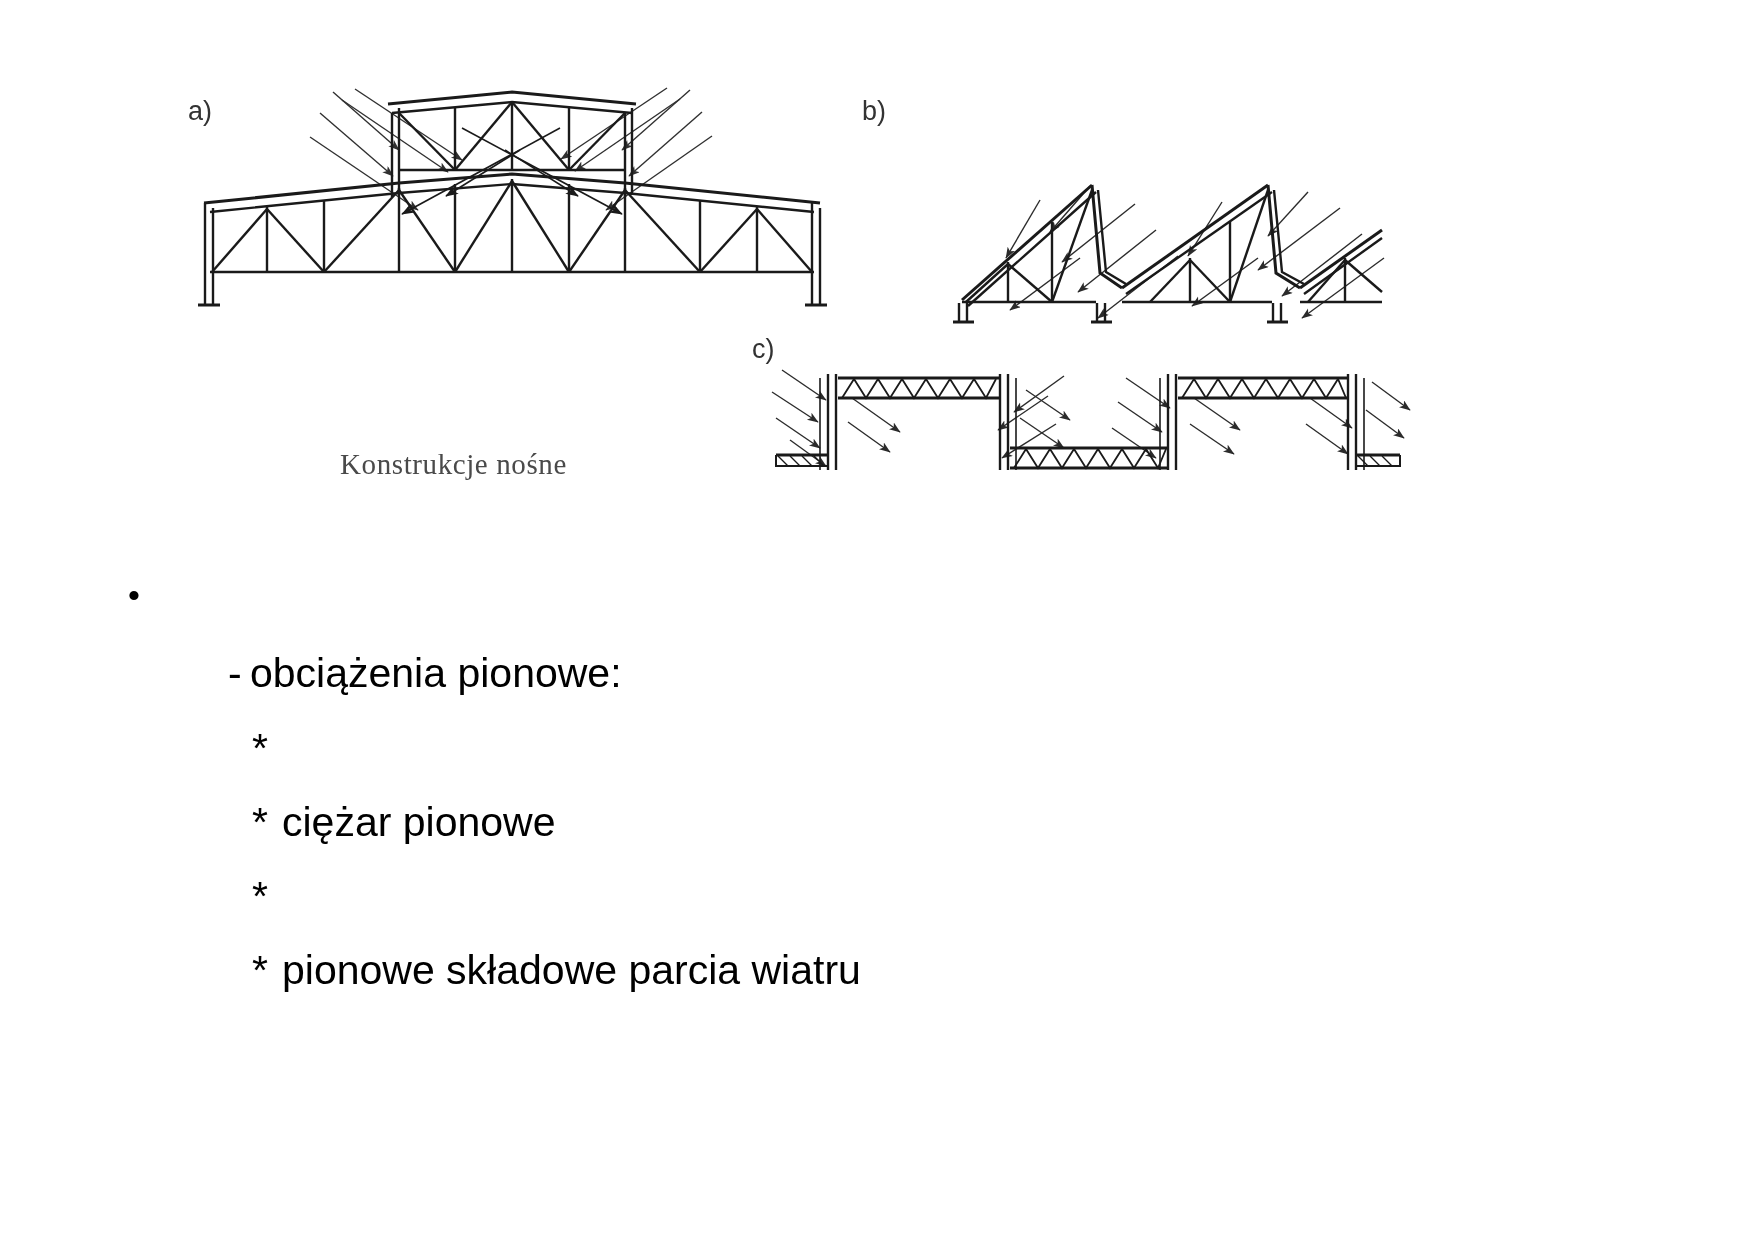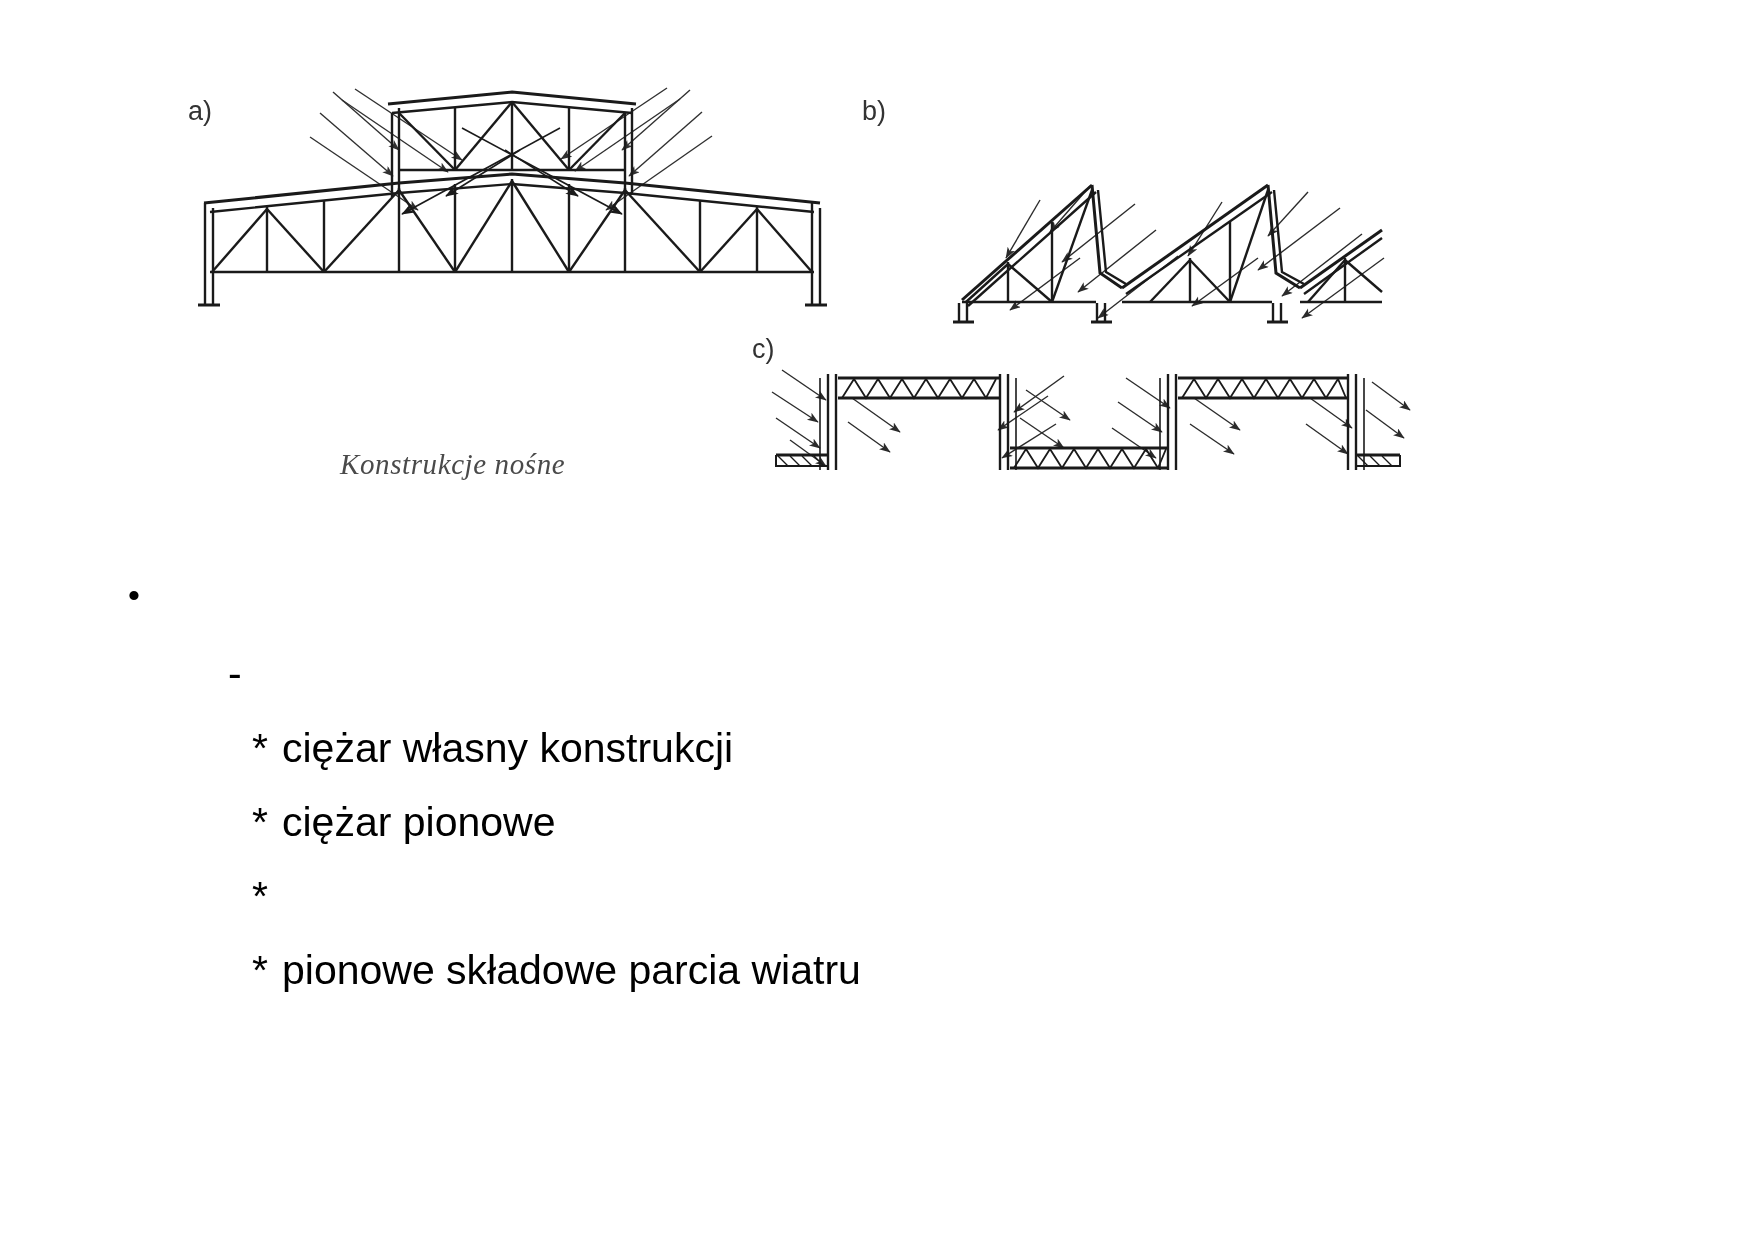--- a/index.html
+++ b/index.html
@@ -44,21 +44,20 @@
     fill: #333333;
   }
 
   .caption-text {
     position: absolute;
     font-family: "Liberation Serif", serif;
     font-size: 29px;
     color: #4a4a4a;
     letter-spacing: 0.6px;
     white-space: nowrap;
-    font-style: italic;
   }
 
   
   #bullets {
     position: absolute;
     left: 0;
     top: 555px;
     width: 1754px;
   }
   .line {
@@ -351,25 +350,25 @@
   </div>
 
   <div id="bullets">
 
     <div class="line lvl1">
       <span class="marker">•</span>
     </div>
 
     <div class="line lvl2">
       <span class="marker">-</span>
+      <span class="txt">obciążenia pionowe:</span>
     </div>
 
     <div class="line lvl3">
       <span class="marker">*</span>
-      <span class="txt">ciężar własny konstrukcji</span>
     </div>
 
     <div class="line lvl3">
       <span class="marker">*</span>
       <span class="txt">ciężar pionowe</span>
     </div>
 
     <div class="line lvl3">
       <span class="marker">*</span>
     </div>

